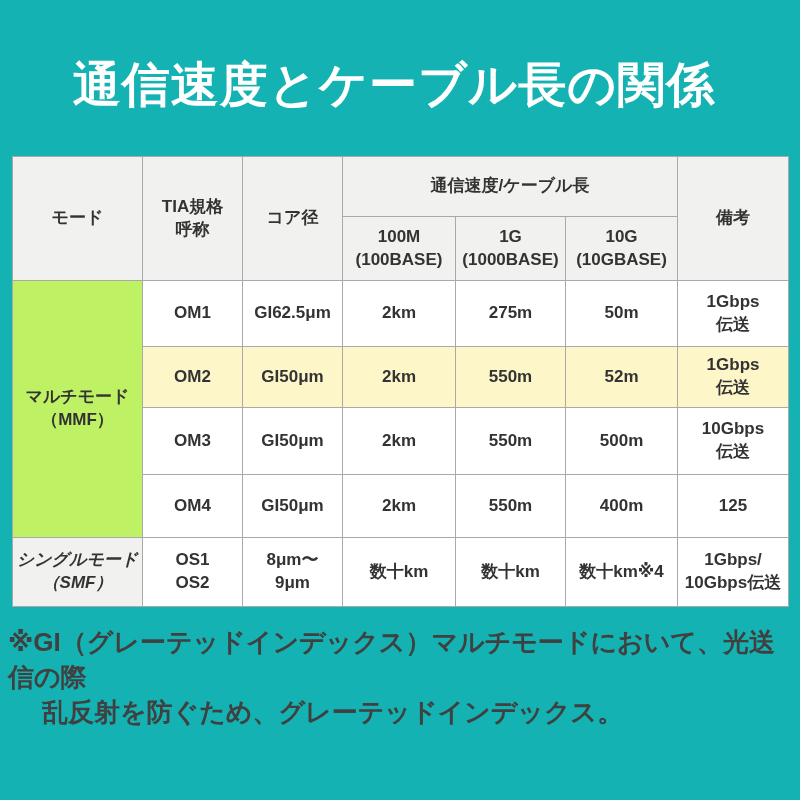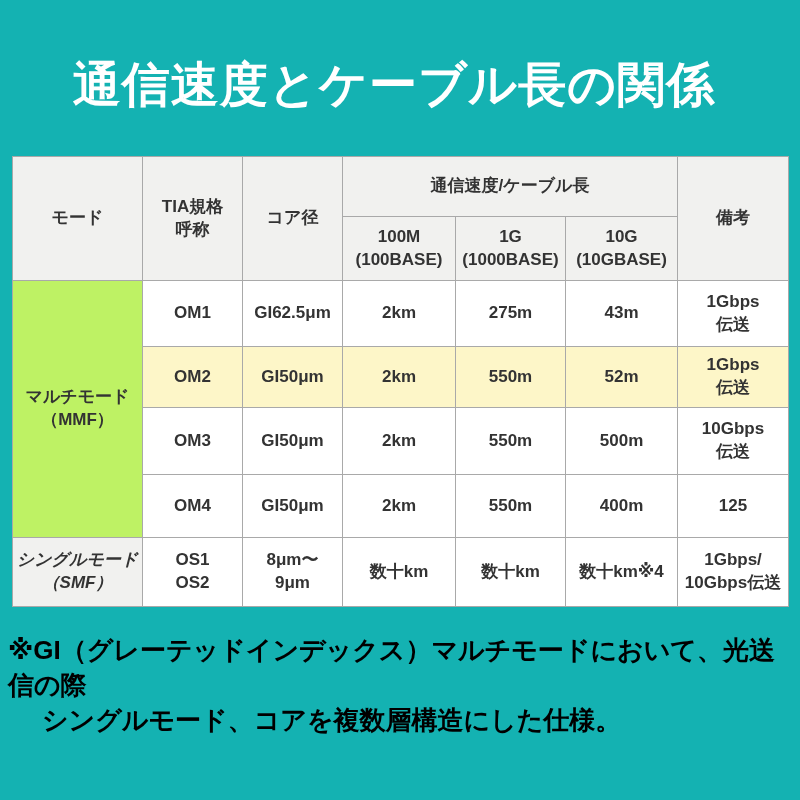--- a/index.html
+++ b/index.html
@@ -59,22 +59,22 @@
   }
   td.hl {
     background: #fdf6c8;
     border: 3px solid #e5962e;
   }
   td.mode-single {
     background: #f1f1ef;
     font-style: italic;
   }
   .notes {
-    margin: 26px 8px 0 8px;
-    color: #000000;
+    margin: 18px 8px 0 8px;
+    color: #404040;
     font-size: 26px;
     line-height: 35px;
   }
   .note-line2 {
     padding-left: 34px;
   }
   .note2 {
     margin-top: 10px;
   }
 </style>
@@ -113,21 +113,21 @@
 (10GBASE)</th>
       </tr>
 
       <tr style="height:66px">
         <td rowspan="4" class="mode-multi">マルチモード
 （MMF）</td>
         <td>OM1</td>
         <td>GI62.5μm</td>
         <td>2km</td>
         <td>275m</td>
-        <td>43m</td>
+        <td>50m</td>
         <td>1Gbps
 伝送</td>
       </tr>
 
       <tr style="height:61px">
         <td class="hl">OM2</td>
         <td class="hl">GI50μm</td>
         <td class="hl">2km</td>
         <td class="hl">550m</td>
         <td class="hl">52m</td>
@@ -165,16 +165,16 @@
         <td>数十km</td>
         <td>数十km※4</td>
         <td>1Gbps/
 10Gbps伝送</td>
       </tr>
     </tbody>
   </table>
 
   <div class="notes">
     <div>※GI（グレーテッドインデックス）マルチモードにおいて、光送信の際</div>
-    <div class="note-line2">シングルモード、コアを複数層構造にした仕様。</div>
+    <div class="note-line2">乱反射を防ぐため、グレーテッドインデックス。</div>
   </div>
 
 </div>
 
 </body></html>

